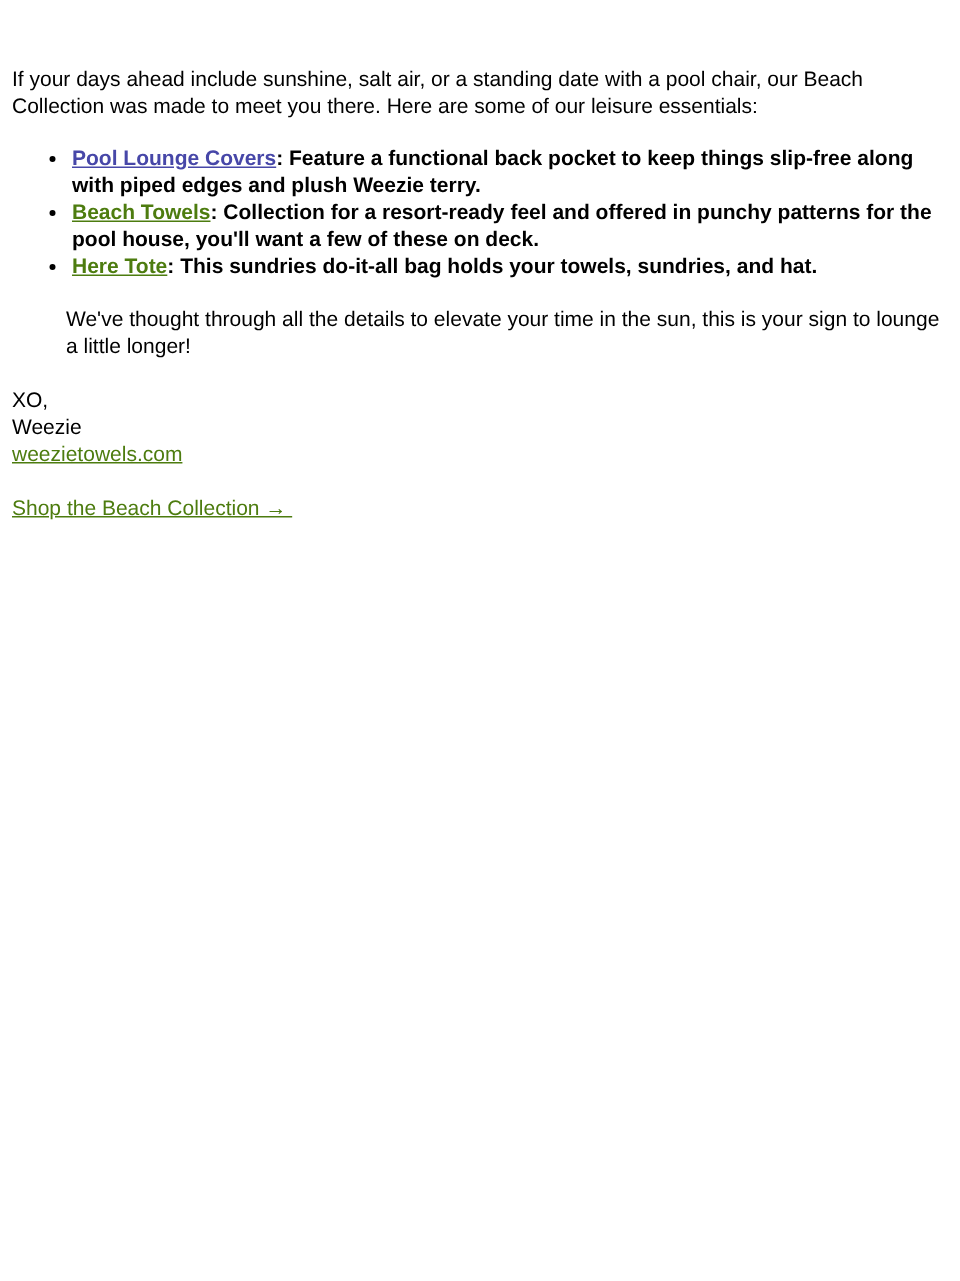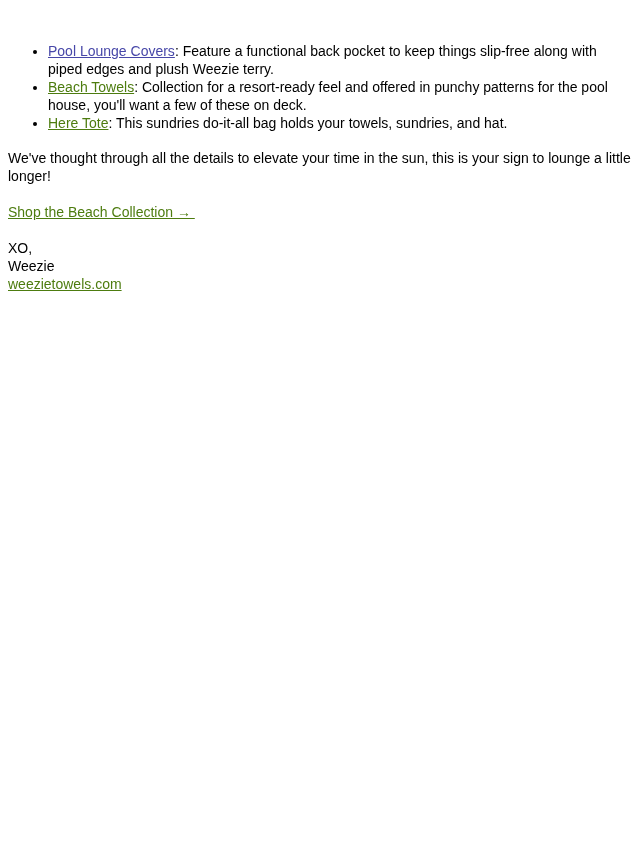--- a/index.html
+++ b/index.html
@@ -23,27 +23,29 @@
   .greeting {
     margin-left: 16px;
   }
   .para {
     margin-top: 18px;
   }
   ul.essentials {
     margin: 17px 0 0 0;
     padding-left: 40px;
     list-style-type: disc;
+    font-weight: bold;
   }
   ul.essentials li {
     margin: 0;
     padding: 0;
   }
   .outro {
     margin-top: 17px;
+    margin-left: 36px;
   }
   a.link {
     text-decoration: underline;
     cursor: pointer;
   }
   .link-blue   { color: #4747a8; }
   .link-purple { color: #4d7c0f; }
   .signoff div { margin: 0; }
   .footer {
     margin-top: 64px;
@@ -57,33 +59,34 @@
     text-decoration: underline;
     cursor: pointer;
   }
 </style>
 </head>
 <body>
 
 <div class="content">
 
 
+  <div class="para">If your days ahead include sunshine, salt air, or a standing date with a pool chair, our Beach Collection was made to meet you there. Here are some of our leisure essentials:</div>
 
   <ul class="essentials">
     <li><a class="link link-blue" href="#">Pool Lounge Covers</a><span>: Feature a functional back pocket to keep things slip-free along with piped edges and plush Weezie terry.</span></li>
     <li><a class="link link-purple" href="#">Beach Towels</a><span>: Collection for a resort-ready feel and offered in punchy patterns for the pool house, you'll want a few of these on deck.</span></li>
     <li><a class="link link-purple" href="#">Here Tote</a><span>: This sundries do-it-all bag holds your towels, sundries, and hat.</span></li>
   </ul>
 
   <div class="para outro">We've thought through all the details to elevate your time in the sun, this is your sign to lounge a little longer!</div>
 
-  <div class="para">
-    <a class="link link-purple" href="#">Shop the Beach Collection →&nbsp;</a>
-  </div>
-
   <div class="para signoff">
     <div>XO,</div>
     <div>Weezie</div>
     <a class="link link-purple" href="#">weezietowels.com</a>
   </div>
 
+  <div class="para">
+    <a class="link link-purple" href="#">Shop the Beach Collection →&nbsp;</a>
+  </div>
+
 
 </div>
 
 </body></html>

